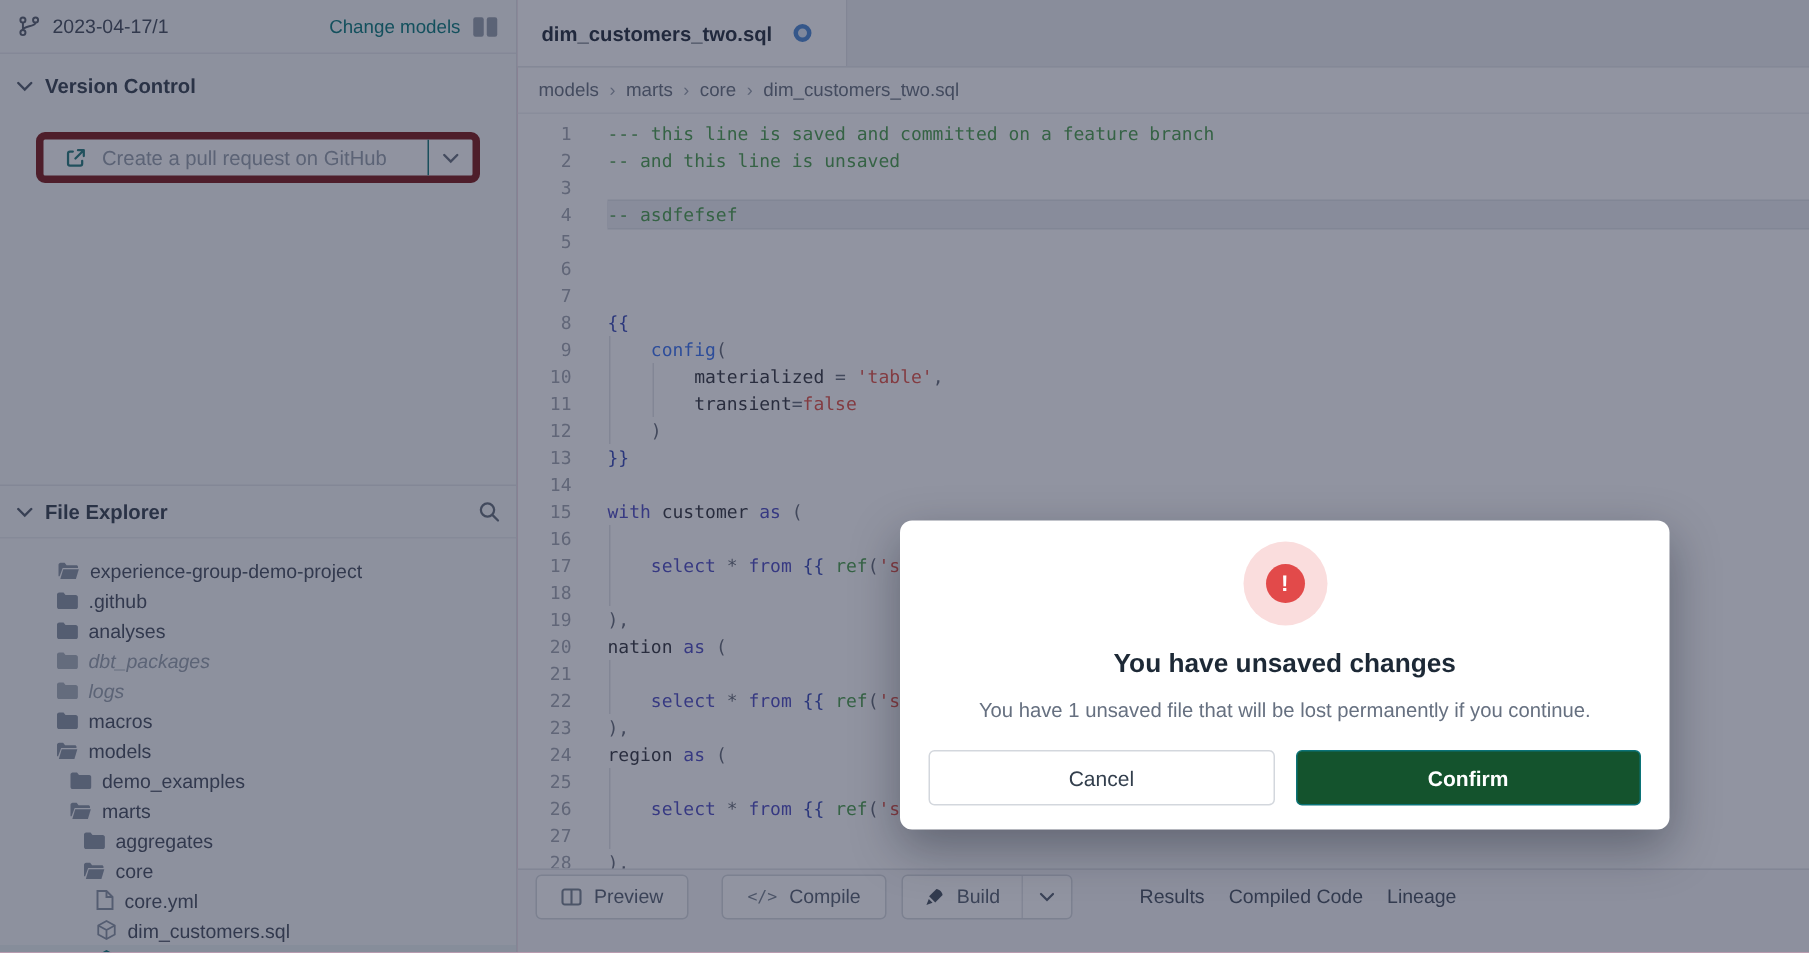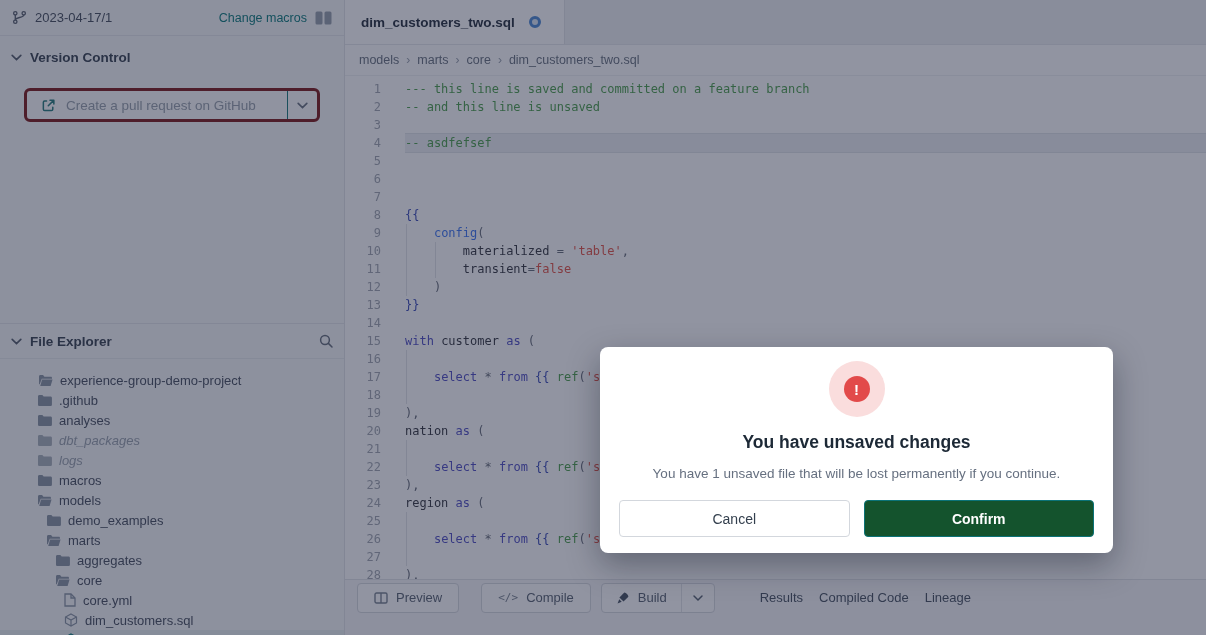--- a/index.html
+++ b/index.html
@@ -17,21 +17,21 @@
   .icon { display:inline-flex; align-items:center; justify-content:center; color:#6b7480; }
   .icon.branch { color:#5a626e; }
   .icon.docs { color:#98a1ac; }
 
   .section-header { height:44px; display:flex; align-items:center; padding:0 10px; gap:7px; border-bottom:1px solid transparent; }
   .section-header.vc { border-top:0; }
   .section-header .section-title { font-size:13.5px; font-weight:bold; color:#3b4552; }
   .section-header.fe { border-top:1px solid #e4e6ea; border-bottom:1px solid #e9ebee; height:36px; }
   .section-header .grow { flex:1; }
 
-  .pr-row { display:flex; margin:8px 24px 0 24px; height:34px; border:3px solid #7f1d1d; border-radius:6px; overflow:hidden; background:#fdfdfd; }
+  .pr-row { display:flex; margin:8px 24px 0 24px; height:34px; border:5px solid #7f1d1d; border-radius:6px; overflow:hidden; background:#fdfdfd; }
   .pr-button { flex:1; display:flex; align-items:center; justify-content:flex-start; gap:10px; padding:0 14px; cursor:pointer; }
   .pr-button .pr-label { font-size:13.5px; color:#99a2ac; }
   .pr-caret { width:30px; display:flex; align-items:center; justify-content:center; border-left:1px solid #197b7b; cursor:pointer; color:#5f6a75; }
   .icon.ext { color:#2a7d7d; }
 
   .vc-spacer { flex:0 0 201px; }
 
   .file-tree { flex:1; padding-top:11px; overflow:hidden; font-size:13px; }
   .tree-row { height:20px; display:flex; align-items:center; gap:7px; color:#4a5260; cursor:pointer; }
   .tree-row .tree-icon { color:#8b96a4; display:inline-flex; }
@@ -93,21 +93,21 @@
       <span class="icon branch">
         <svg width="15" height="15" viewBox="0 0 16 16" fill="none" stroke="currentColor" stroke-width="1.4">
           <circle cx="3.5" cy="3.5" r="1.8"></circle>
             <circle cx="3.5" cy="12.5" r="1.8"></circle>
             <circle cx="12.5" cy="3.5" r="1.8"></circle>
           <path d="M3.5 5.3v5.4M12.5 5.3c0 3.2-9 2.2-9 5.4"></path>
         </svg>
       </span>
       <span class="branch-name">2023-04-17/1</span>
       <span class="spacer"></span>
-      <a class="change-branch">Change macros</a>
+      <a class="change-branch">Change models</a>
       <span class="icon docs">
         <svg width="17" height="14" viewBox="0 0 17 14" fill="currentColor">
           <rect x="0.5" y="0.5" width="7" height="13" rx="1.5"></rect>
             <rect x="9.5" y="0.5" width="7" height="13" rx="1.5"></rect>
         </svg>
       </span>
     </div>
 
     <div class="section-header vc">
       <span class="icon chev">

